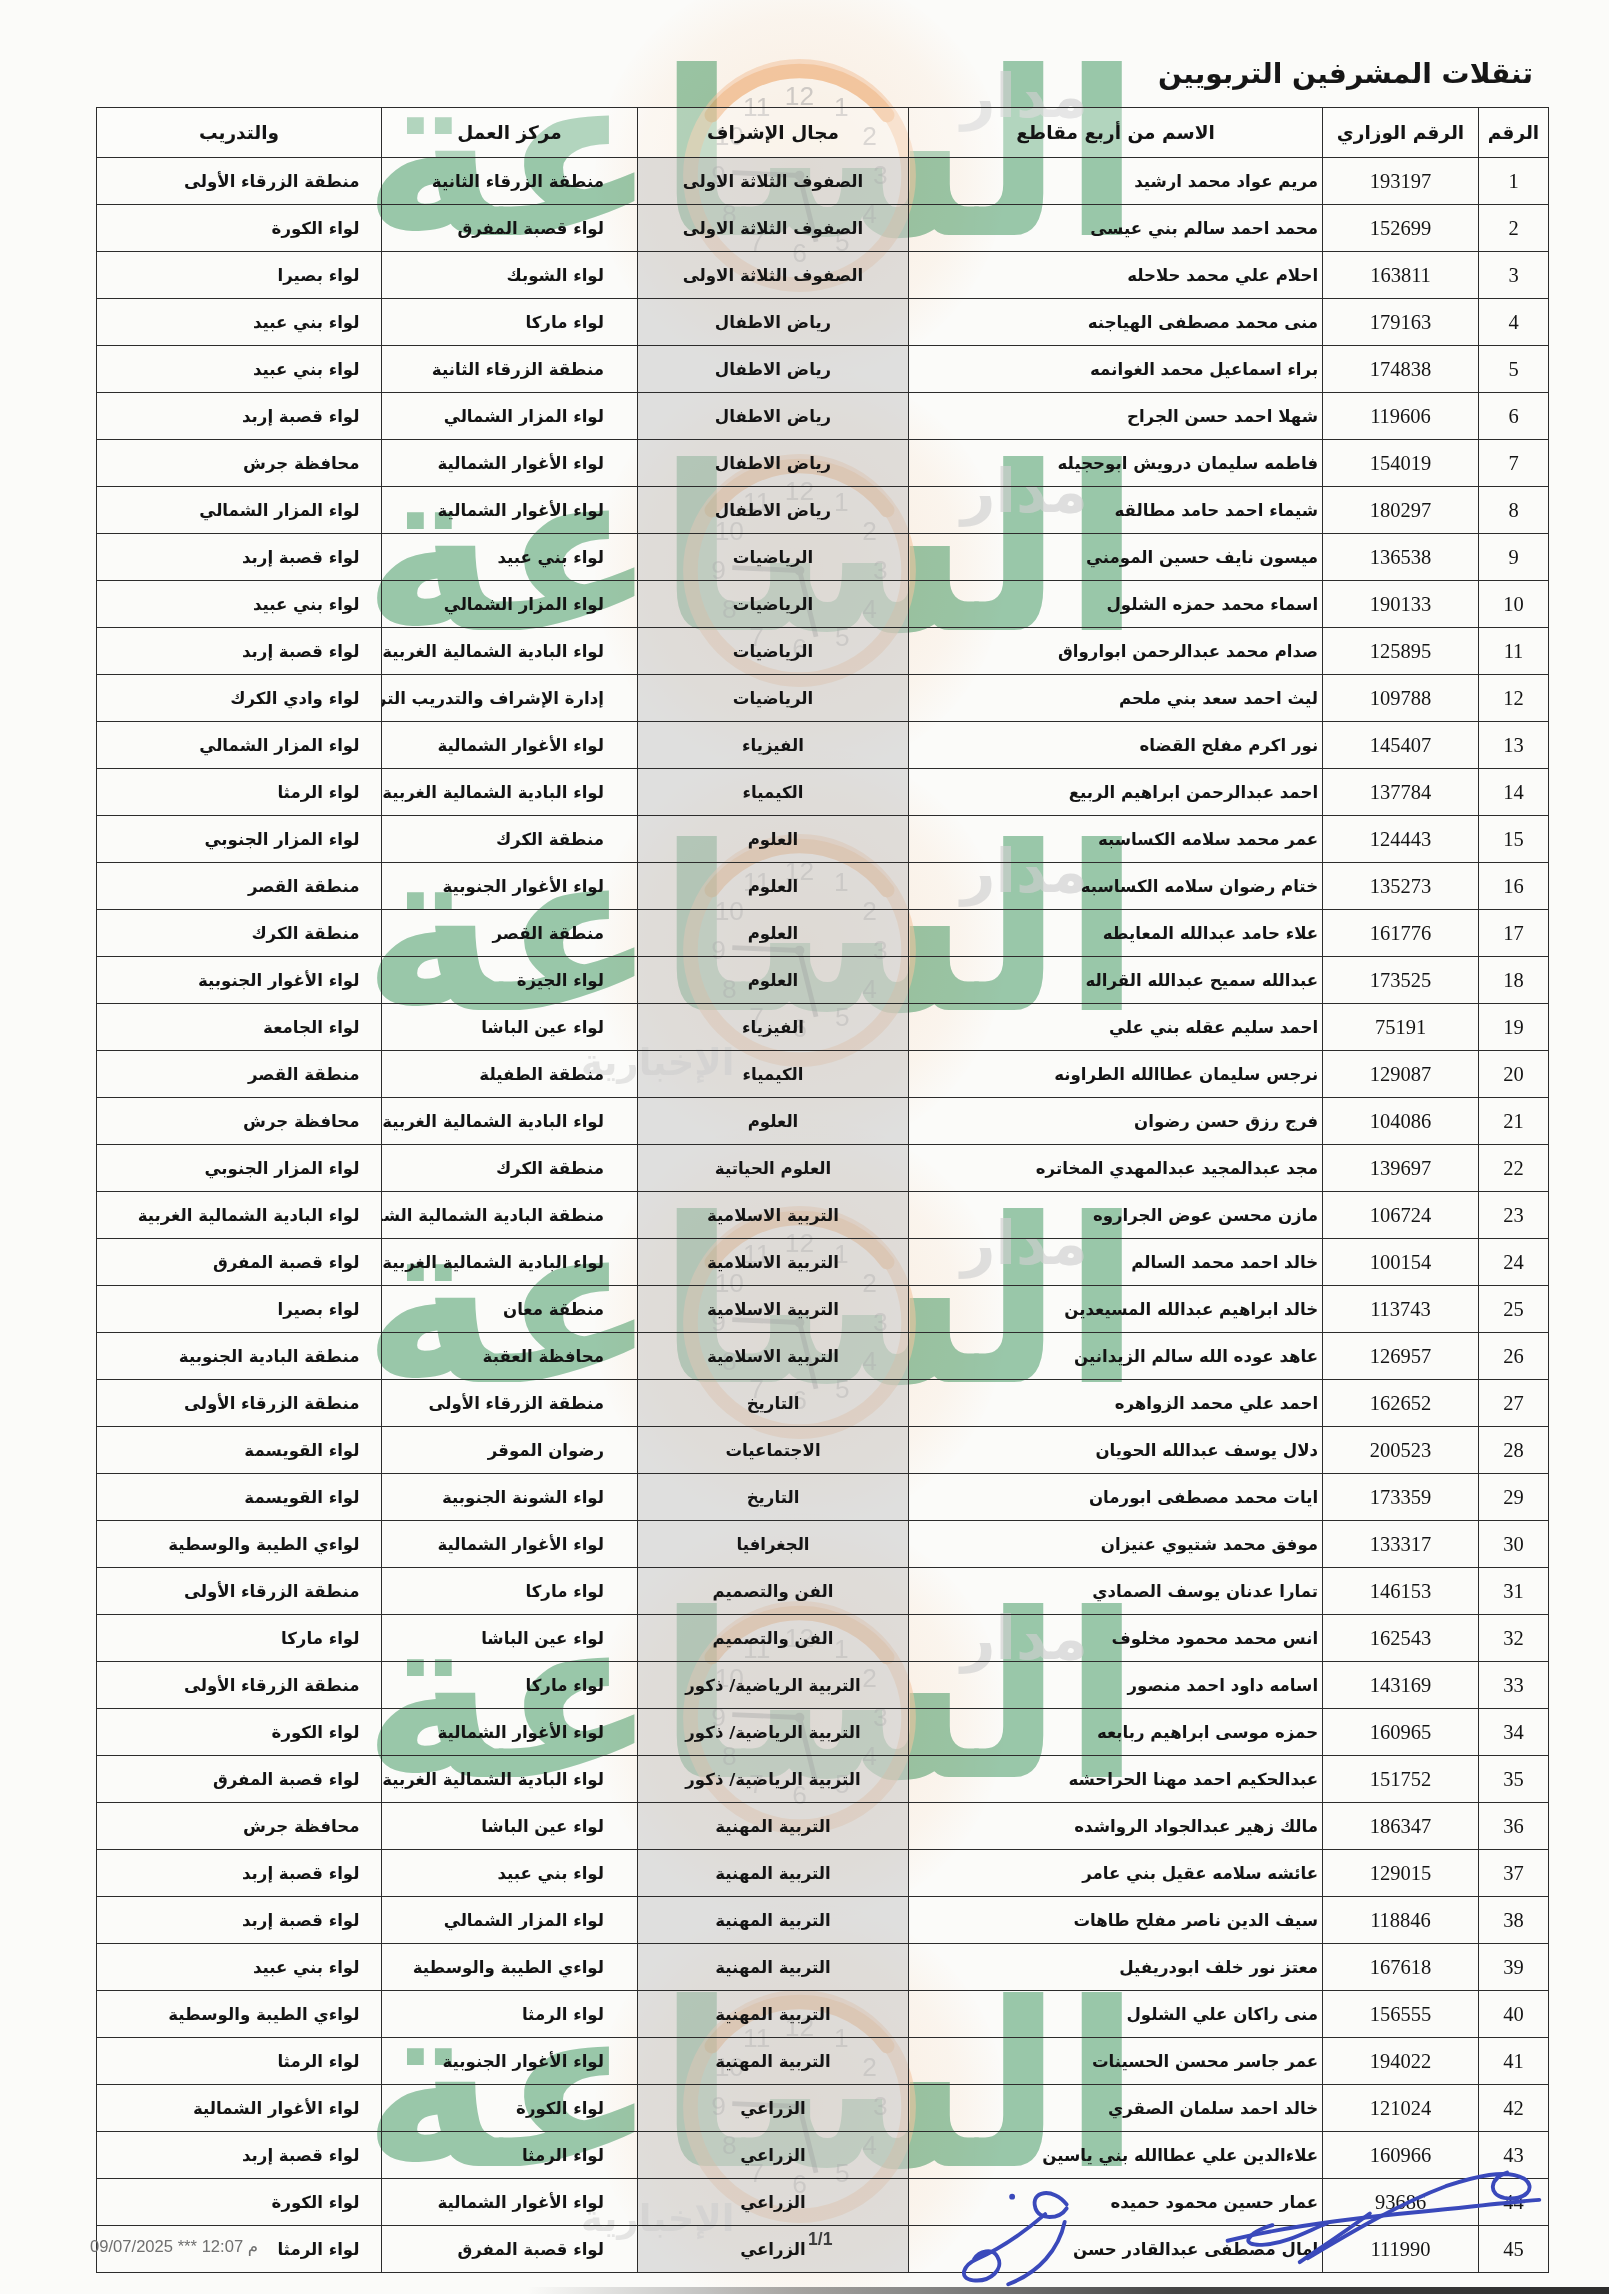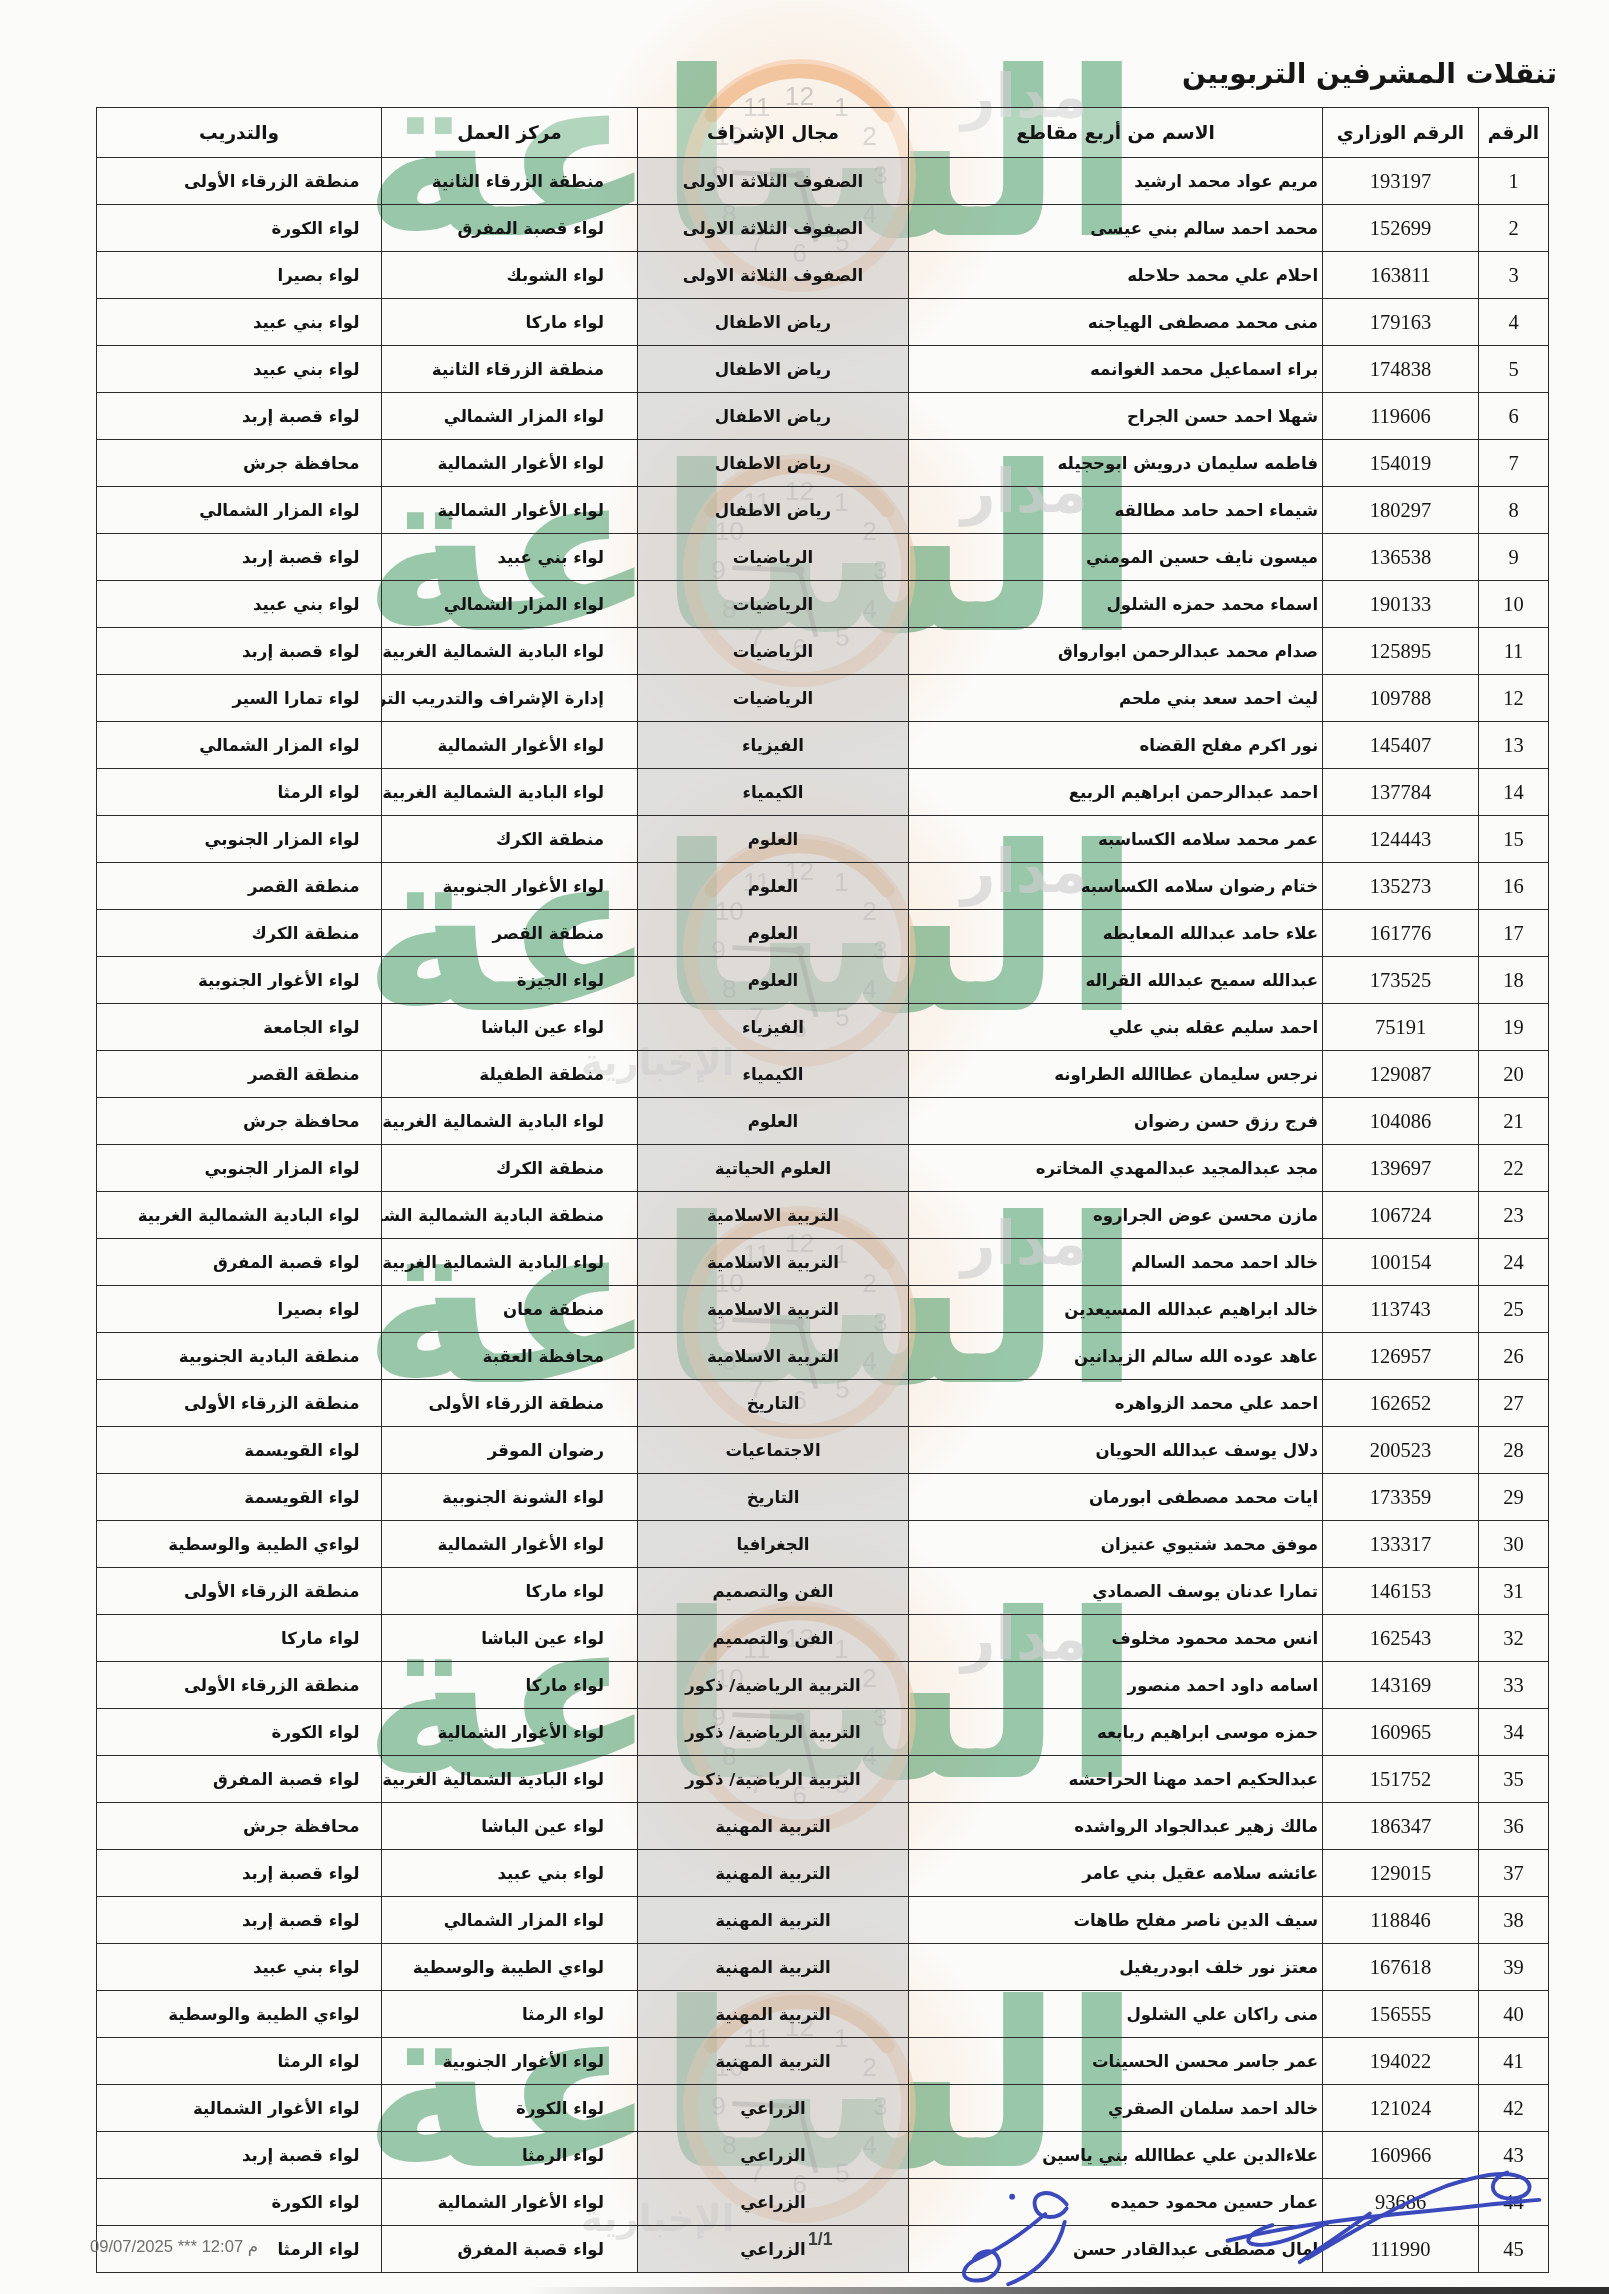--- a/index.html
+++ b/index.html
@@ -3,21 +3,21 @@
 <meta charset="utf-8">
 <style>
   html,body{margin:0;padding:0;}
   body{
     width:1609px;height:2295px;position:relative;overflow:hidden;
     background:#fbfbf9;
     font-family:"DejaVu Sans", sans-serif;
     direction:rtl;
   }
   .page-title{
-    position:absolute;top:57px;right:52px;
+    position:absolute;top:57px;right:76px;
     font-size:28px;font-weight:bold;color:#161616;letter-spacing:0;
     z-index:4;
   }
   table.main{
     position:absolute;top:107px;right:60px;width:1451px;
     border-collapse:collapse;table-layout:fixed;z-index:3;
   }
   table.main th, table.main td{
     border:1.6px solid #2c2c2c;overflow:hidden;white-space:nowrap;
     color:#141414;
@@ -270,21 +270,21 @@
         <td class="c-field">الرياضيات</td>
         <td class="c-center">لواء البادية الشمالية الغربية</td>
         <td class="c-assign">لواء قصبة إربد</td>
       </tr>
       <tr>
         <td class="c-num">12</td>
         <td class="c-min">109788</td>
         <td class="c-name">ليث احمد سعد بني ملحم</td>
         <td class="c-field">الرياضيات</td>
         <td class="c-center">إدارة الإشراف والتدريب التربوي</td>
-        <td class="c-assign">لواء تمارا السير</td>
+        <td class="c-assign">لواء وادي الكرك</td>
       </tr>
       <tr>
         <td class="c-num">13</td>
         <td class="c-min">145407</td>
         <td class="c-name">نور اكرم مفلح القضاه</td>
         <td class="c-field">الفيزياء</td>
         <td class="c-center">لواء الأغوار الشمالية</td>
         <td class="c-assign">لواء المزار الشمالي</td>
       </tr>
       <tr>

